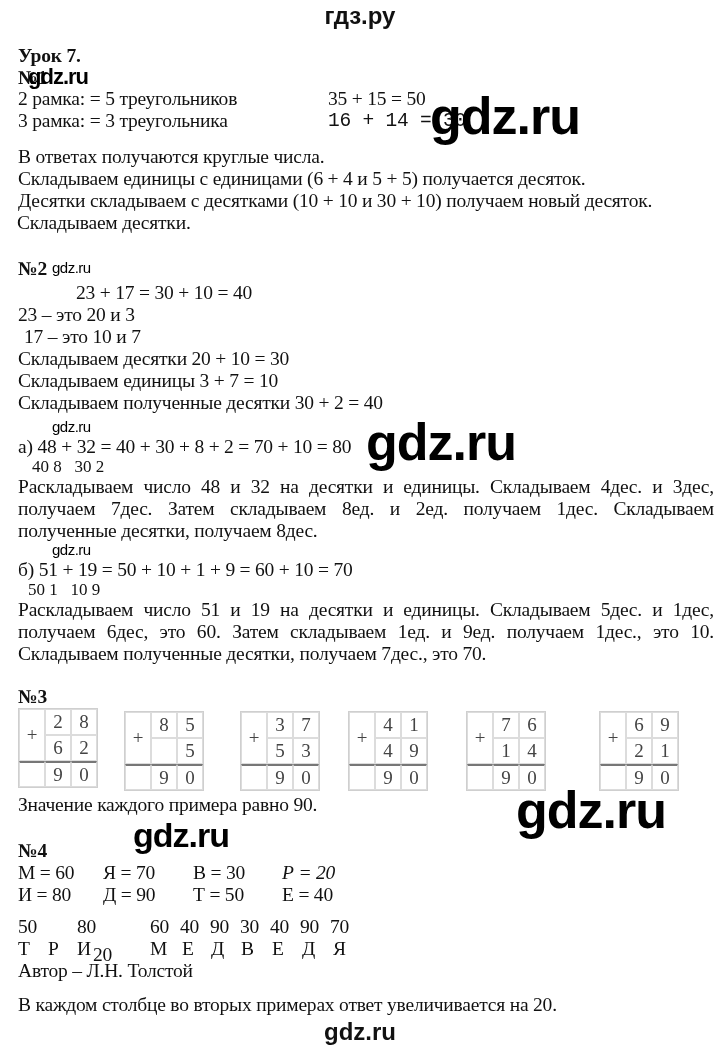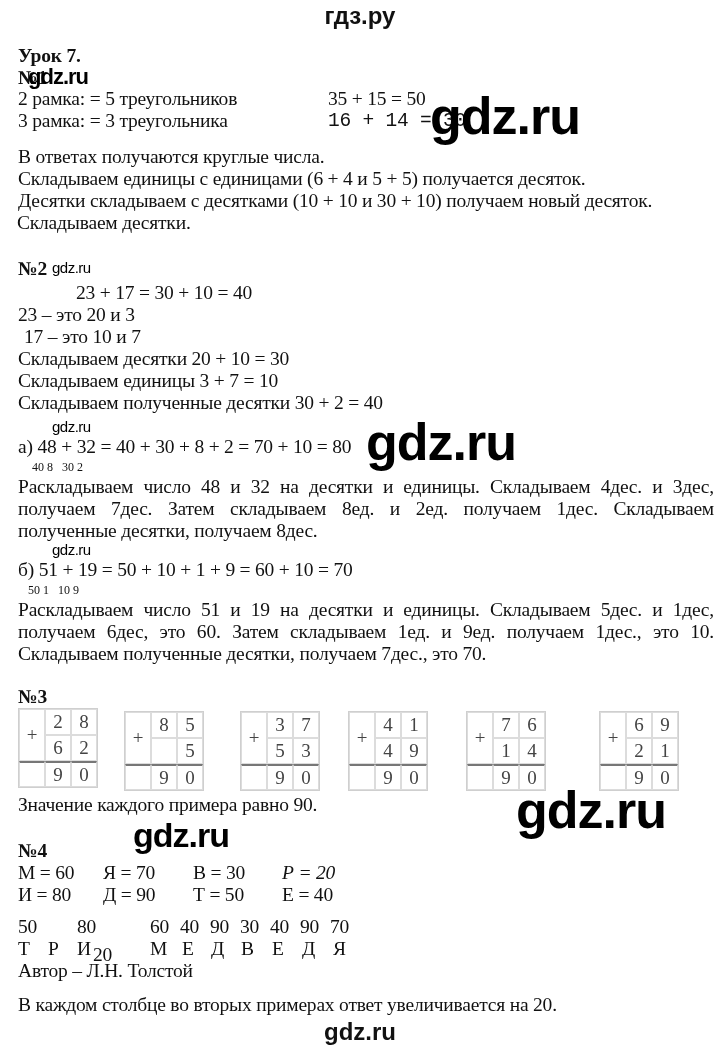--- a/index.html
+++ b/index.html
@@ -3,21 +3,21 @@
 <meta charset="utf-8">
 <style>
   html, body { margin: 0; padding: 0; background: #ffffff; }
   body {
     width: 720px; height: 1056px; position: relative; overflow: hidden;
     font-family: "Liberation Serif", serif; color: #111;
   }
   .abs { position: absolute; white-space: nowrap; }
   .line { font-size: 19.5px; line-height: 22px; letter-spacing: -0.2px; }
   .bold { font-weight: bold; }
-  .small { font-size: 12px; line-height: 14px; }
+  .small { font-size: 17px; line-height: 14px; }
   .wm { font-family: "Liberation Sans", sans-serif; font-weight: bold; color: #000; letter-spacing: -1px; }
   .wm-tiny { font-family: "Liberation Sans", sans-serif; font-size: 15px; color: #000; letter-spacing: -0.5px; }
   .header-title { font-family: "Liberation Sans", sans-serif; font-weight: bold; font-size: 24px; left: 0; width: 720px; text-align: center; top: 2px; }
   .footer-wm { font-family: "Liberation Sans", sans-serif; font-weight: bold; font-size: 24px; left: 0; width: 720px; text-align: center; top: 1018px; }
   .justify { white-space: normal; text-align: justify; text-align-last: left; width: 696px; }
 
   .grid {
     position: absolute; display: grid;
     grid-template-columns: 26px 26px 26px;
     grid-template-rows: 26px 26px 26px;

